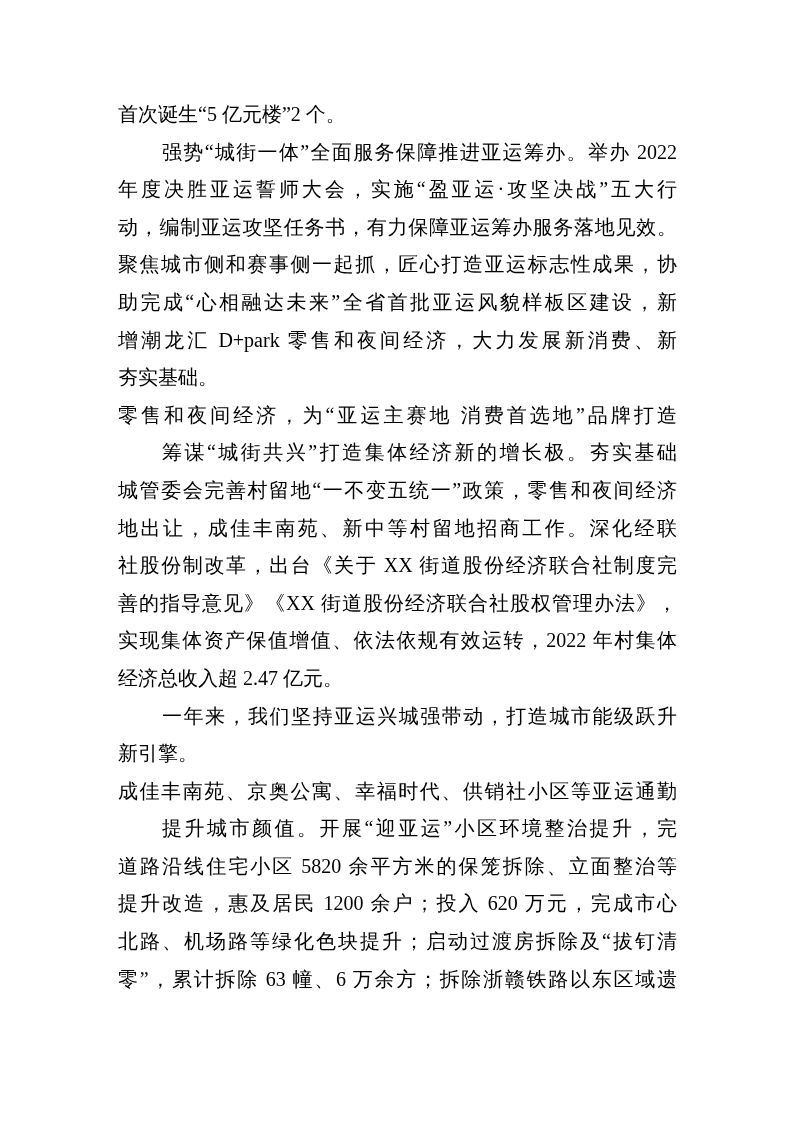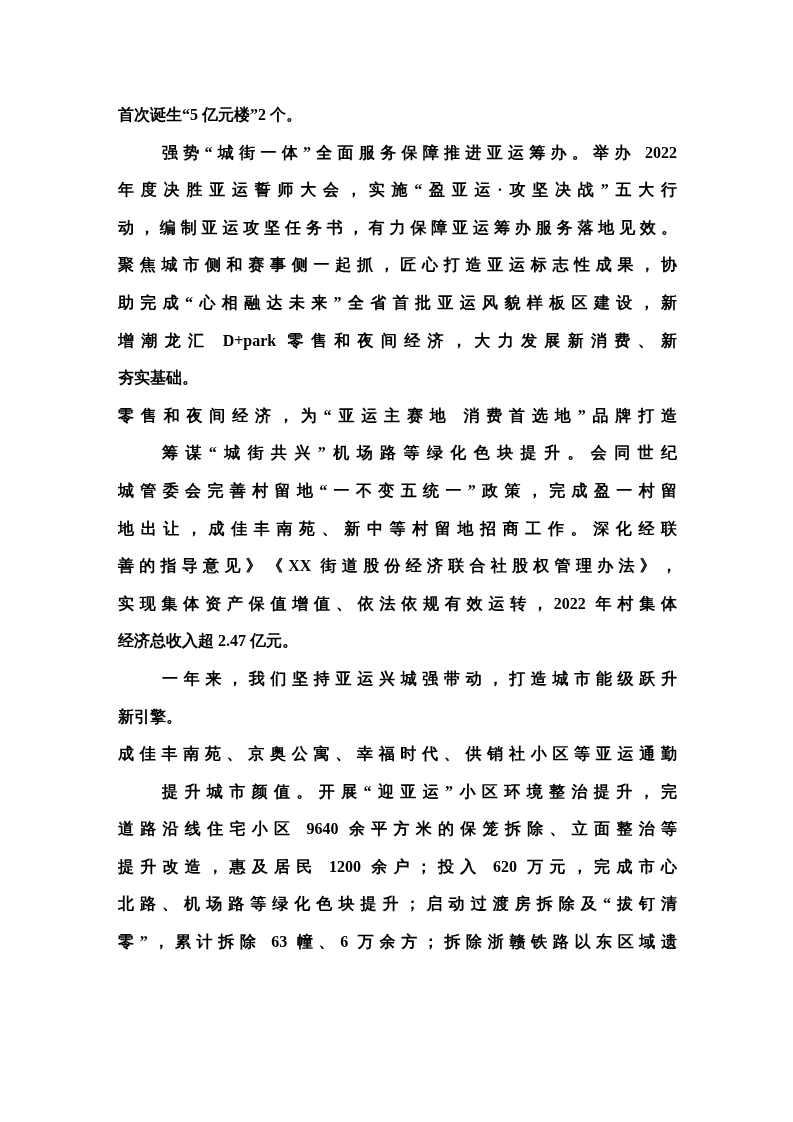--- a/index.html
+++ b/index.html
@@ -21,28 +21,27 @@
     background: #ffffff;
   }
   .text-block {
     position: absolute;
     left: 118px;
     top: 96px;
     width: 559px;
     color: #000000;
   }
   .line {
-    font-size: 16px;
+    font-size: 20px;
     line-height: 37.6px;
     height: 37.6px;
     text-align: justify;
     text-align-last: justify;
     text-justify: inter-character;
     overflow: hidden;
-    font-weight: bold;
   }
   .line.indent {
     text-indent: 44px;
   }
   .line.end {
     text-align: left;
     text-align-last: left;
   }
 </style>
 </head>
@@ -55,31 +54,32 @@
 
     <div class="line indent">强势“城街一体”全面服务保障推进亚运筹办。举办 2022</div>
     <div class="line">年度决胜亚运誓师大会，实施“盈亚运·攻坚决战”五大行</div>
     <div class="line">动，编制亚运攻坚任务书，有力保障亚运筹办服务落地见效。</div>
     <div class="line">聚焦城市侧和赛事侧一起抓，匠心打造亚运标志性成果，协</div>
     <div class="line">助完成“心相融达未来”全省首批亚运风貌样板区建设，新</div>
     <div class="line">增潮龙汇 D+park 零售和夜间经济，大力发展新消费、新</div>
     <div class="line end">夯实基础。</div>
     <div class="line">零售和夜间经济，为“亚运主赛地 消费首选地”品牌打造</div>
 
-    <div class="line indent">筹谋“城街共兴”机场路等绿化色块提升。会同世纪</div>
-    <div class="line">城管委会完善村留地“一不变五统一”政策，完成盈一村留</div>
+    <div class="line indent">筹谋“城街共兴”打造集体经济新的增长极。夯实基础</div>
+    <div class="line">城管委会完善村留地“一不变五统一”政策，零售和夜间经济</div>
     <div class="line">地出让，成佳丰南苑、新中等村留地招商工作。深化经联</div>
+    <div class="line">社股份制改革，出台《关于 XX 街道股份经济联合社制度完</div>
     <div class="line">善的指导意见》《XX 街道股份经济联合社股权管理办法》，</div>
     <div class="line">实现集体资产保值增值、依法依规有效运转，2022 年村集体</div>
     <div class="line end">经济总收入超 2.47 亿元。</div>
 
     <div class="line indent">一年来，我们坚持亚运兴城强带动，打造城市能级跃升</div>
     <div class="line end">新引擎。</div>
 
     <div class="line">成佳丰南苑、京奥公寓、幸福时代、供销社小区等亚运通勤</div>
     <div class="line indent">提升城市颜值。开展“迎亚运”小区环境整治提升，完</div>
-    <div class="line">道路沿线住宅小区 9640 余平方米的保笼拆除、立面整治等</div>
+    <div class="line">道路沿线住宅小区 5820 余平方米的保笼拆除、立面整治等</div>
     <div class="line">提升改造，惠及居民 1200 余户；投入 620 万元，完成市心</div>
     <div class="line">北路、机场路等绿化色块提升；启动过渡房拆除及“拔钉清</div>
     <div class="line">零”，累计拆除 63 幢、6 万余方；拆除浙赣铁路以东区域遗</div>
 
   </div>
 </div>
 
 </body></html>

